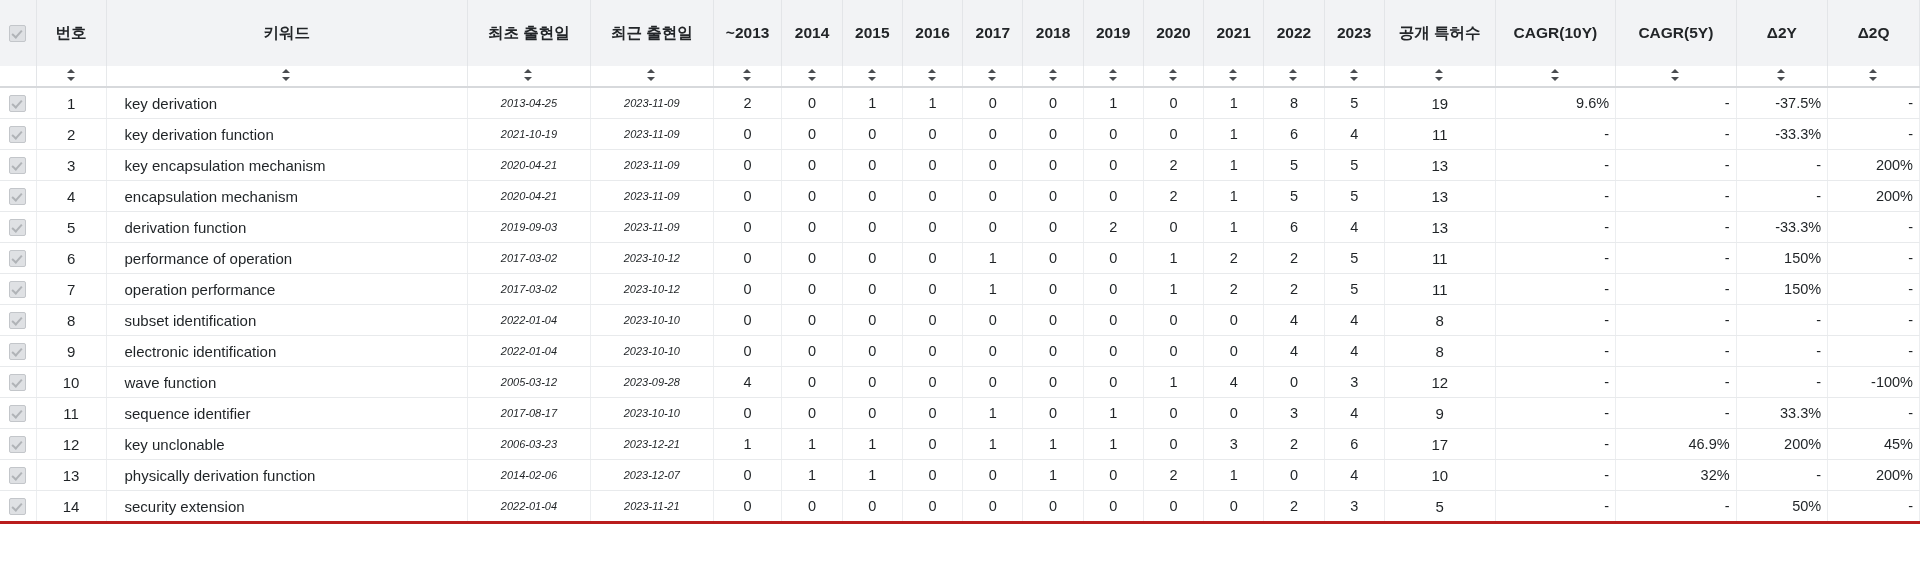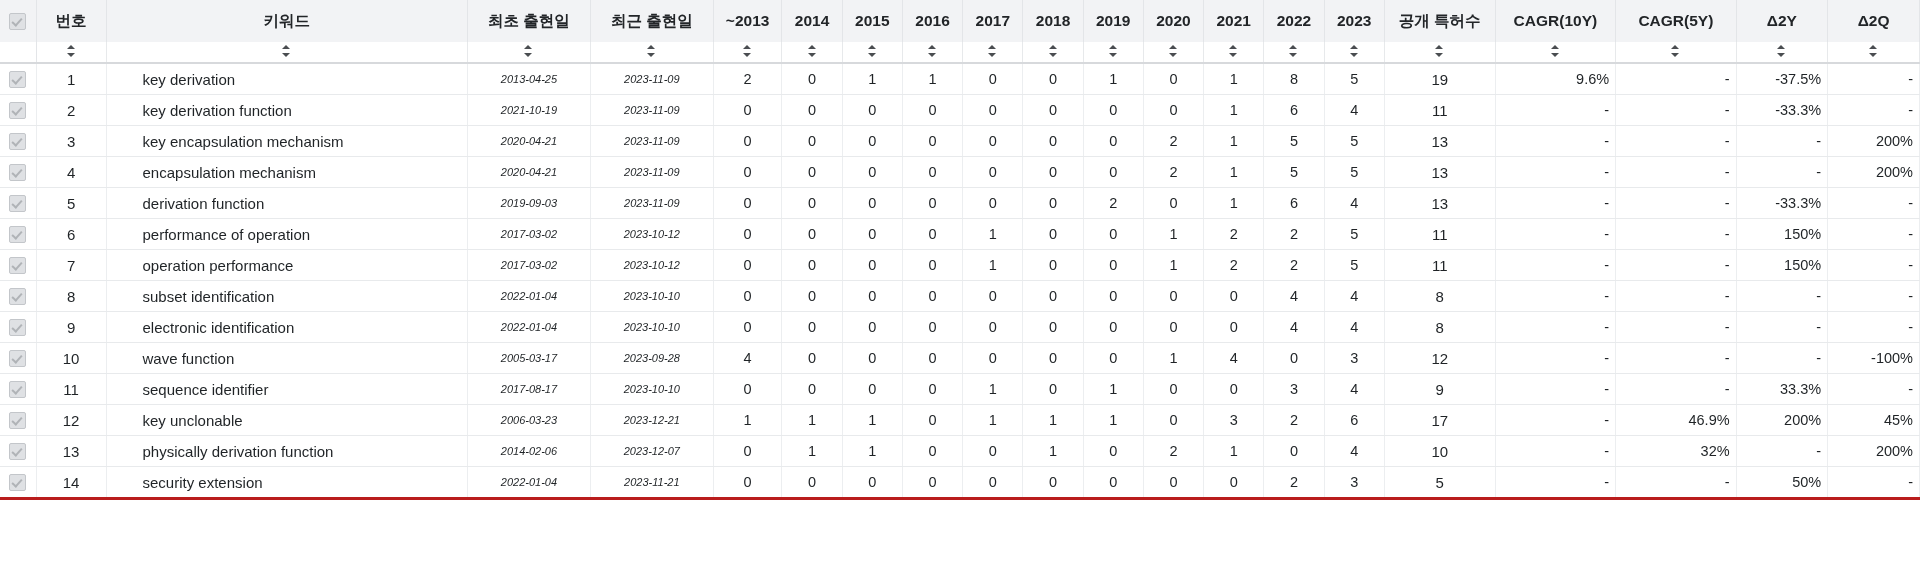--- a/index.html
+++ b/index.html
@@ -32,21 +32,21 @@
     font-size: 14.5px;
   }
 
   
   thead tr.head-labels th {
     background: #f2f3f5;
     color: #222528;
     font-weight: bold;
     font-size: 15.5px;
     height: 34px;
-    padding: 4px 6px;
+    padding: 16px 6px;
     border-right: 1px solid #e3e5e8;
     border-bottom: none;
     text-align: center;
     vertical-align: middle;
     white-space: nowrap;
     overflow: hidden;
   }
   thead tr.head-sorts th {
     background: #ffffff;
     height: 20px;
@@ -99,21 +99,21 @@
     white-space: nowrap;
     overflow: hidden;
     color: #1f2326;
     font-size: 14.5px;
   }
   tbody tr:last-child td { border-bottom: 3px solid #b91c1c; }
 
   td.cb-col, th.cb-col { width: 30px; }
   td.kw-col {
     text-align: left;
-    padding-left: 36px;
+    padding-left: 18px;
     font-size: 15px;
   }
   td.num-col { font-size: 15px; }
   td.date-col { font-size: 11px; font-style: italic; }
   td.yr-col  { font-size: 14.5px; }
   td.tot-col { font-size: 15px; }
   td.pct-col { font-size: 14.5px; text-align: right; }
 
   
   .cbx {
@@ -434,21 +434,21 @@
           <td class="tot-col">8</td>
           <td class="pct-col">-</td>
           <td class="pct-col">-</td>
           <td class="pct-col">-</td>
           <td class="pct-col">-</td>
         </tr>
         <tr>
           <td class="cb-col"><span class="cbx"></span></td>
           <td class="num-col">10</td>
           <td class="kw-col">wave function</td>
-          <td class="date-col">2005-03-17</td>
+          <td class="date-col">2005-03-12</td>
           <td class="date-col">2023-09-28</td>
           <td class="yr-col">4</td>
           <td class="yr-col">0</td>
           <td class="yr-col">0</td>
           <td class="yr-col">0</td>
           <td class="yr-col">0</td>
           <td class="yr-col">0</td>
           <td class="yr-col">0</td>
           <td class="yr-col">1</td>
           <td class="yr-col">4</td>

